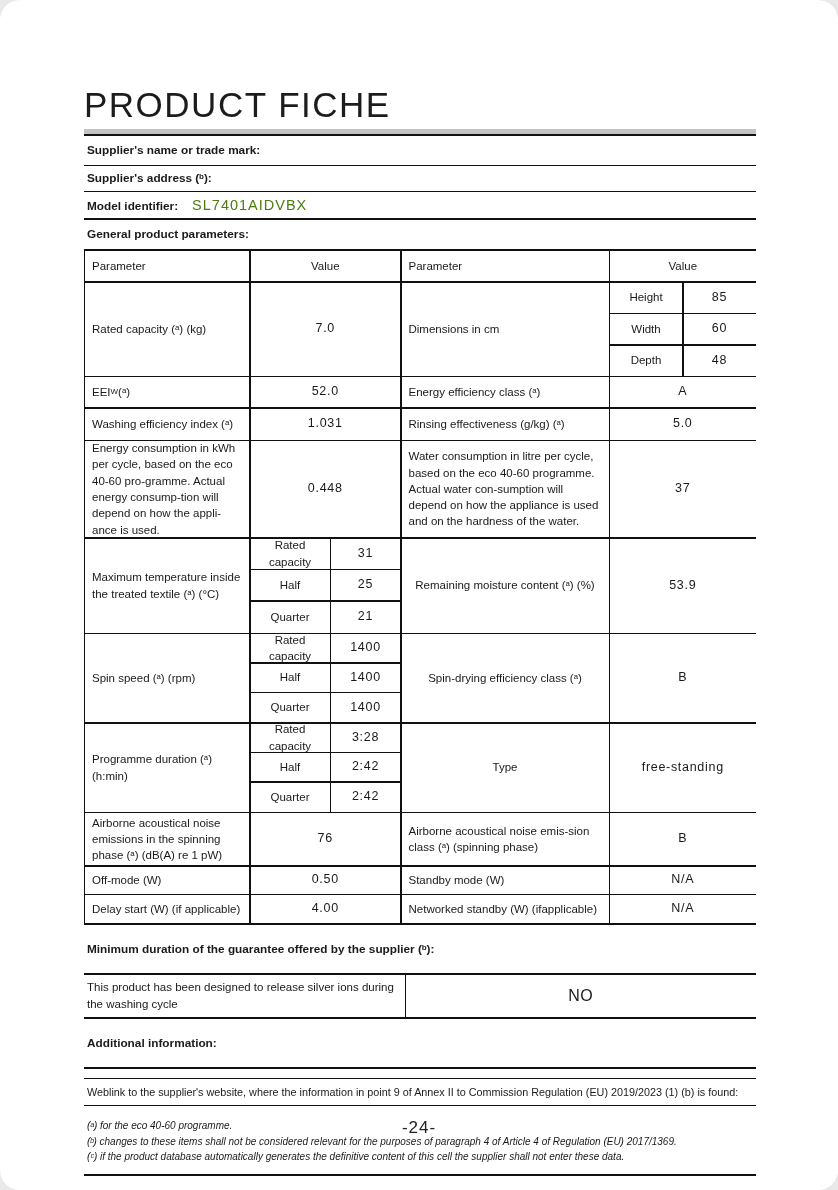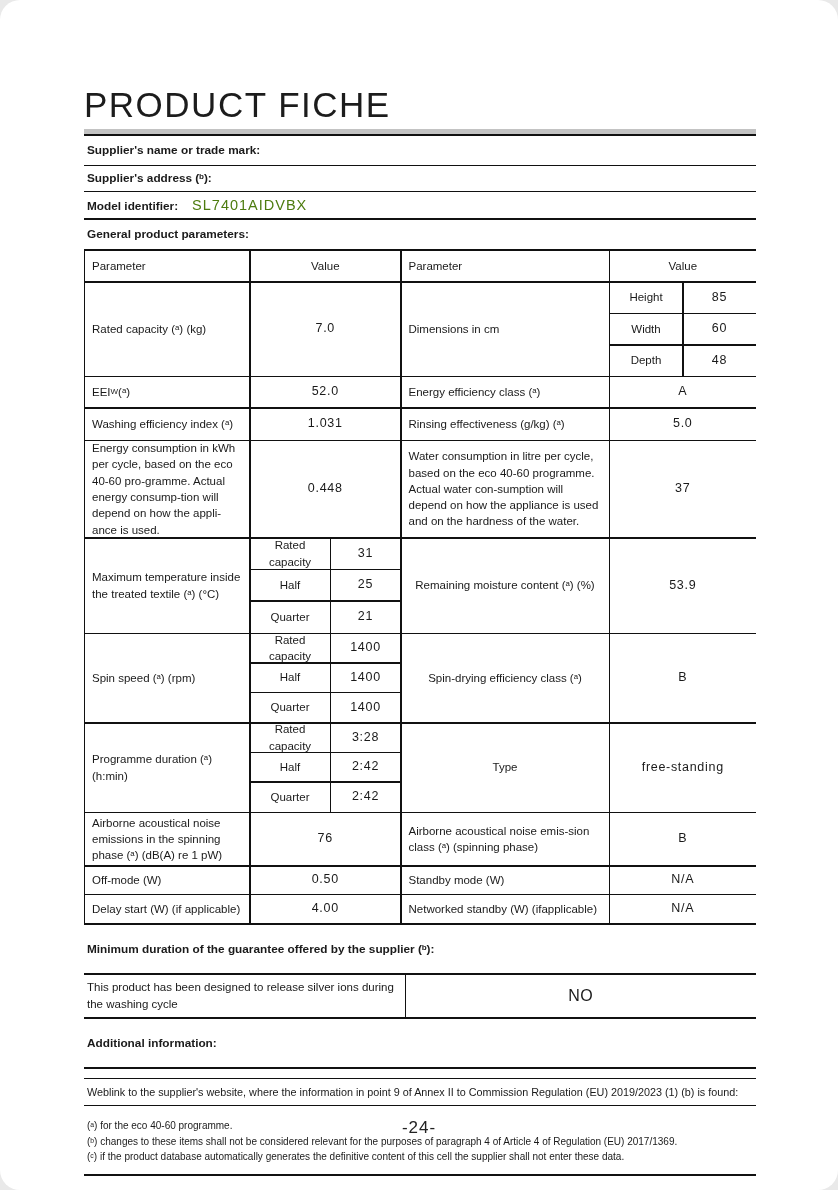--- a/index.html
+++ b/index.html
@@ -39,21 +39,21 @@
   .val{justify-content:center;text-align:left;font-size:12.5px;letter-spacing:0.7px;}
   .subl{justify-content:center;text-align:center;}
   sub.eei-sub{font-size:8px;}
   
   .sec-head{border-bottom:2px solid #111;font-weight:bold;font-size:11.8px;padding:17px 3px;}
   .silver-row{display:flex;border-bottom:2px solid #111;}
   .silver-label{width:314.5px;border-right:1.5px solid #111;padding:4px 3px 5px;font-size:11.5px;line-height:1.45;}
   .silver-value{flex:1;display:flex;align-items:center;justify-content:center;font-size:16px;letter-spacing:0.5px;}
   .weblink-row{margin-top:9px;border-top:1.5px solid #111;border-bottom:1.5px solid #111;padding:7px 3px;font-size:10.8px;}
   .footnotes{margin-top:12px;padding:0 3px;}
-  .fn{font-size:10px;line-height:1.55;}
+  .fn{font-size:10px;line-height:1.55;font-style:italic;}
   .fn-rule{border-top:2px solid #111;margin-top:9px;}
   .page-number{position:absolute;left:0;top:1118px;width:838px;text-align:center;font-size:17px;letter-spacing:1px;color:#222;}
 </style>
 </head>
 <body>
 
 <div class="page">
   <div class="content">
 
     <h1 class="doc-title">PRODUCT FICHE</h1>

